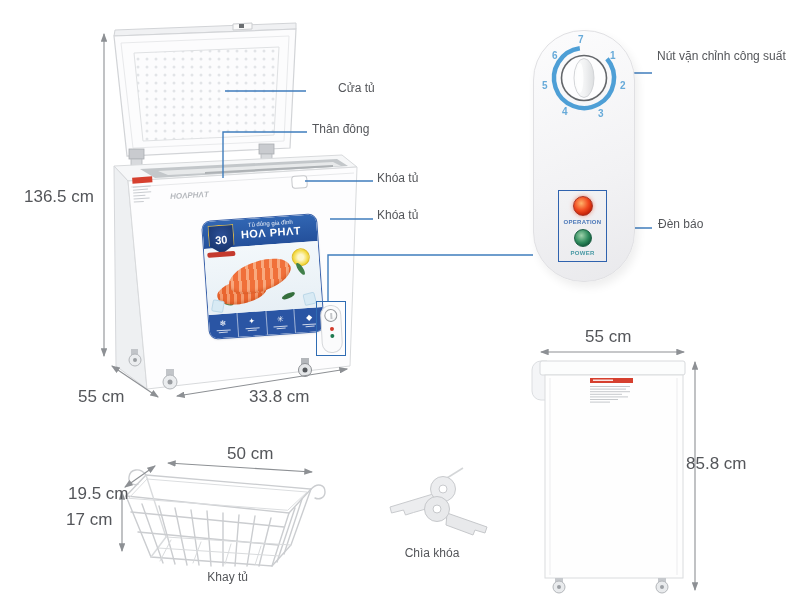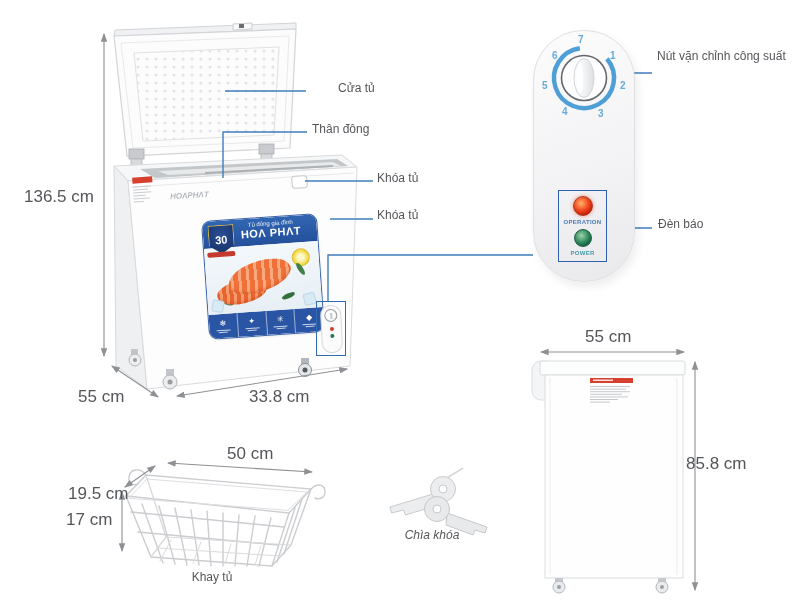--- a/index.html
+++ b/index.html
@@ -298,22 +298,22 @@
     <div class="light pw"></div>
     <div class="light-label pw">POWER</div>
   </div>
 
   <div class="part-label" style="left:310px;top:81px;margin-left:28px;">Cửa tủ</div>
   <div class="part-label" style="left:312px;top:122px;">Thân đông</div>
   <div class="part-label" style="left:377px;top:171px;">Khóa tủ</div>
   <div class="part-label" style="left:377px;top:208px;">Khóa tủ</div>
   <div class="part-label wrap2" style="left:657px;top:49px;">Nút vặn chỉnh công suất</div>
   <div class="part-label" style="left:658px;top:217px;">Đèn báo</div>
-  <div class="part-label center" style="left:176px;top:570px;width:72px;">Khay tủ</div>
-  <div class="part-label center" style="left:390px;top:528px;width:84px;font-style:italic;">Chìa khóa</div>
+  <div class="part-label center" style="left:176px;top:570px;width:72px;text-align:right;">Khay tủ</div>
+  <div class="part-label center" style="left:390px;top:546px;width:84px;">Chìa khóa</div>
 
   <div class="dim-label" style="left:24px;top:187px;">136.5 cm</div>
   <div class="dim-label" style="left:78px;top:387px;">55 cm</div>
   <div class="dim-label" style="left:249px;top:387px;">33.8 cm</div>
   <div class="dim-label" style="left:68px;top:448px;margin-top:36px;">19.5 cm</div>
   <div class="dim-label" style="left:227px;top:444px;">50 cm</div>
   <div class="dim-label" style="left:66px;top:510px;">17 cm</div>
   <div class="dim-label" style="left:585px;top:327px;">55 cm</div>
   <div class="dim-label" style="left:686px;top:454px;">85.8 cm</div>
 

